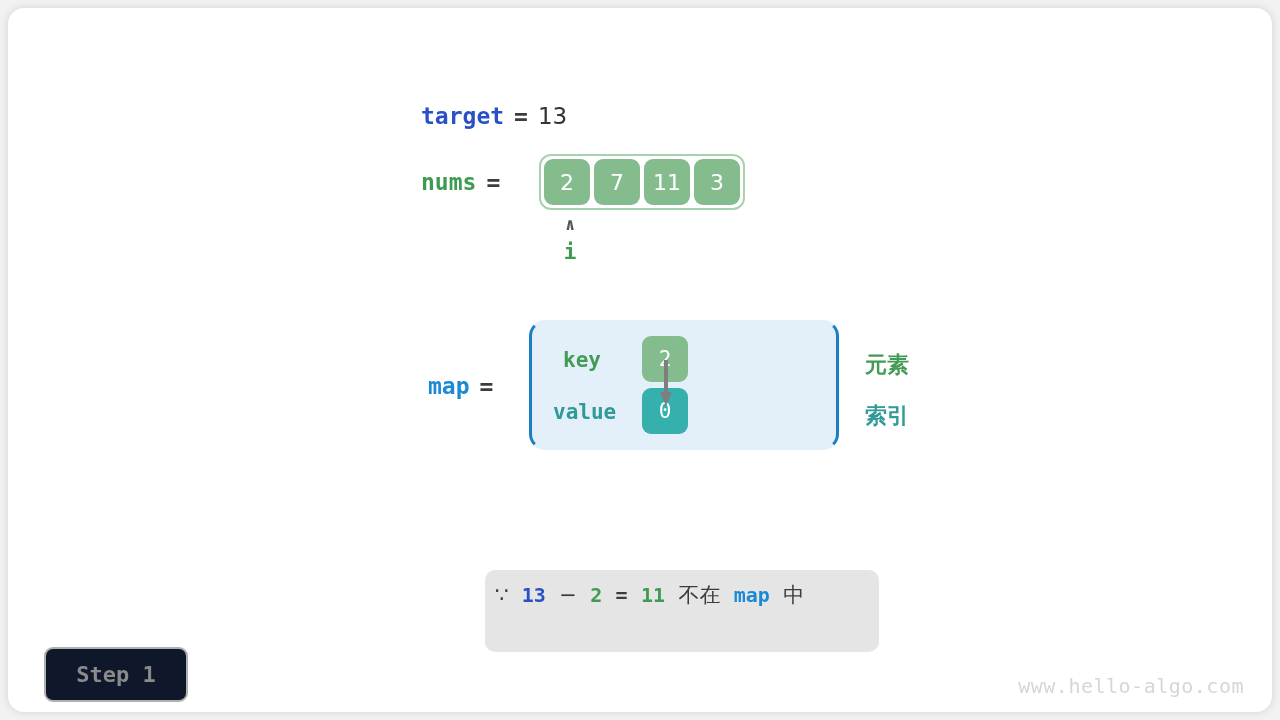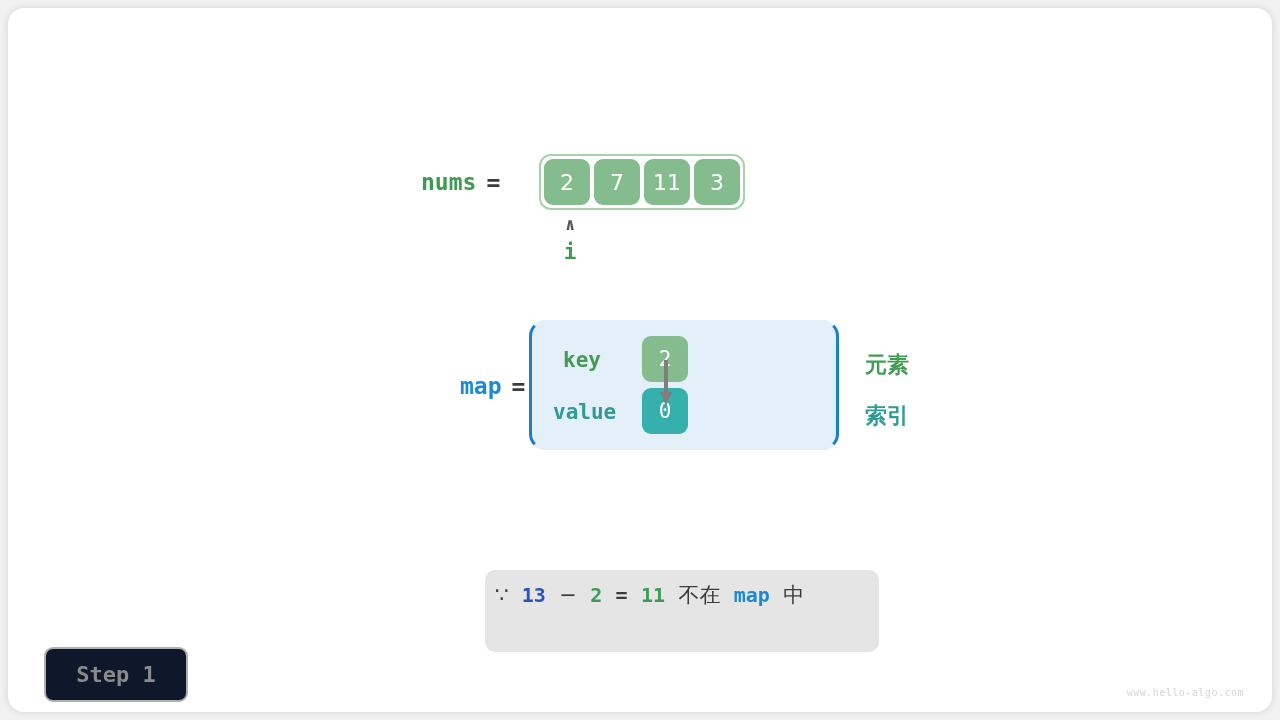--- a/index.html
+++ b/index.html
@@ -120,21 +120,20 @@
   }
 
   
   #map-label {
     position: absolute;
     left: 420px;
     top: 362px;
     font-size: 23px;
     line-height: 32px;
     white-space: nowrap;
-    margin-left: 32px;
   }
   #map-label .eq { color: #3c3c3c; margin-left: 10px; font-weight: bold; }
 
   #map-box {
     position: absolute;
     left: 521px;
     top: 312px;
     width: 310px;
     height: 130px;
     background: #e3eff9;
@@ -237,31 +236,34 @@
     font-size: 22px;
     color: #8a8a8a;
   }
 
   
   #watermark {
     position: absolute;
     right: 28px;
     bottom: 14px;
     font-family: "DejaVu Sans Mono", monospace;
-    font-size: 10px;
+    font-size: 20px;
     color: #d6d6d6;
     letter-spacing: 0.5px;
   }
 </style>
 </head>
 <body>
 
 <div id="page">
   <div id="card">
 
+    <div id="target-row">
+      <span class="mono varname">target</span><span class="mono eq">=</span><span class="val">13</span>
+    </div>
 
     <div id="nums-label">
       <span class="mono numsname">nums</span><span class="mono eq">=</span>
     </div>
 
     <div id="array-wrap">
       <div class="cell">2</div>
       <div class="cell">7</div>
       <div class="cell">11</div>
       <div class="cell">3</div>

